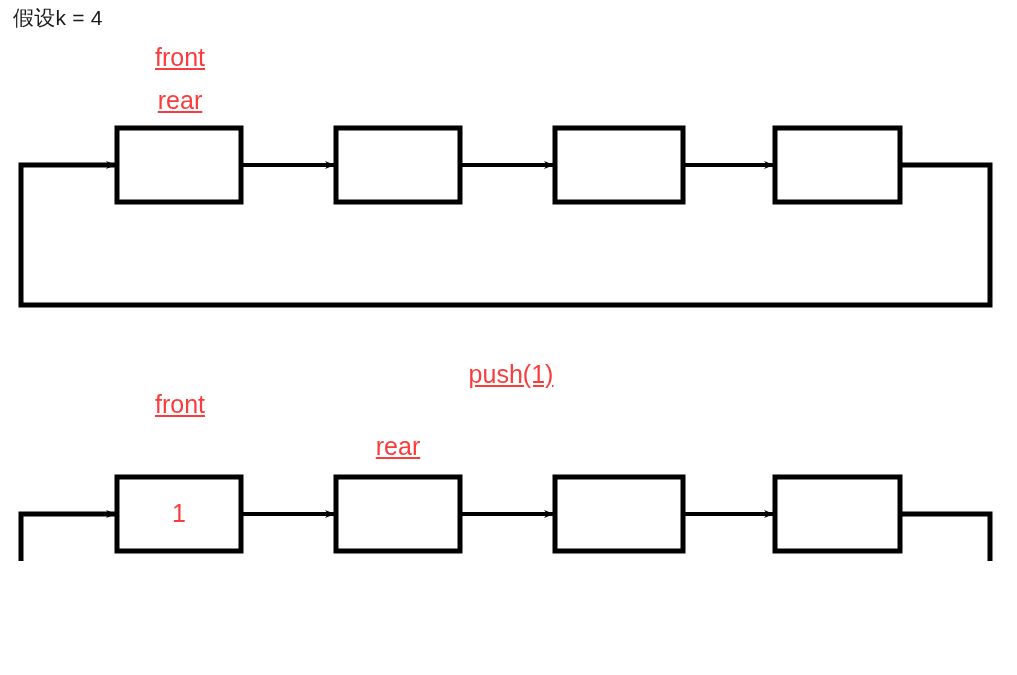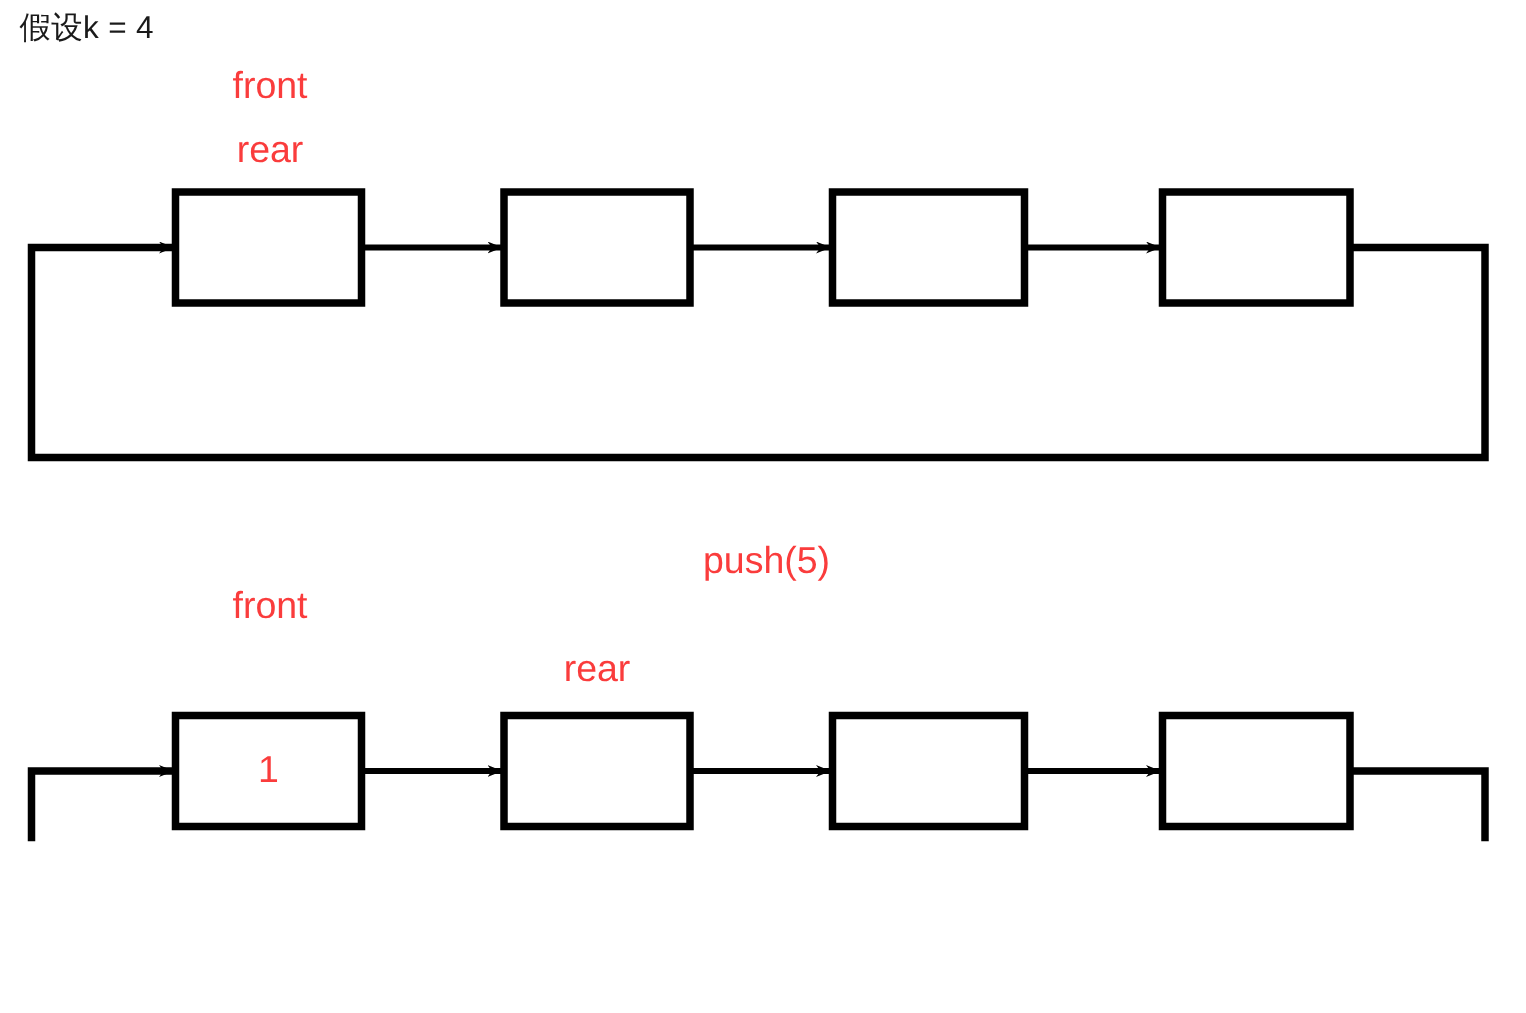--- a/index.html
+++ b/index.html
@@ -26,20 +26,21 @@
     white-space: nowrap;
     letter-spacing: 0.2px;
   }
   .label-red {
     position: absolute;
     font-size: 25px;
     color: #FA3C3C;
     white-space: nowrap;
     text-align: center;
     line-height: 1;
+    text-decoration: underline;
   }
   .diagram-svg {
     position: absolute;
     left: 0;
     top: 0;
   }
   .box-value {
     position: absolute;
     font-size: 25px;
     color: #FA3C3C;
@@ -102,21 +103,21 @@
       <rect x="555" y="477" width="128" height="74" fill="#ffffff" stroke="#000000" stroke-width="5"></rect>
       <rect x="775" y="477" width="125" height="74" fill="#ffffff" stroke="#000000" stroke-width="5"></rect>
 
       <line x1="241" y1="514" x2="334" y2="514" stroke="#000000" stroke-width="4" marker-end="url(#ah2)"></line>
       <line x1="460" y1="514" x2="553" y2="514" stroke="#000000" stroke-width="4" marker-end="url(#ah2)"></line>
       <line x1="683" y1="514" x2="773" y2="514" stroke="#000000" stroke-width="4" marker-end="url(#ah2)"></line>
 
       <path d="M900,514 L990,514 L990,653 L21,653 L21,514 L115,514" fill="none" stroke="#000000" stroke-width="5" marker-end="url(#ah2)"></path>
     </svg>
 
-    <div class="label-red" style="left:461px; top:362px; width:100px;">push(5)</div>
+    <div class="label-red" style="left:461px; top:362px; width:100px;">push(1)</div>
 
     <div class="label-red" style="left:130px; top:392px; width:100px;">front</div>
 
     <div class="label-red" style="left:348px; top:434px; width:100px;">rear</div>
 
     <div class="box-value" style="left:117px; top:501px; width:124px;">1</div>
   </div>
 
 
 </div>

